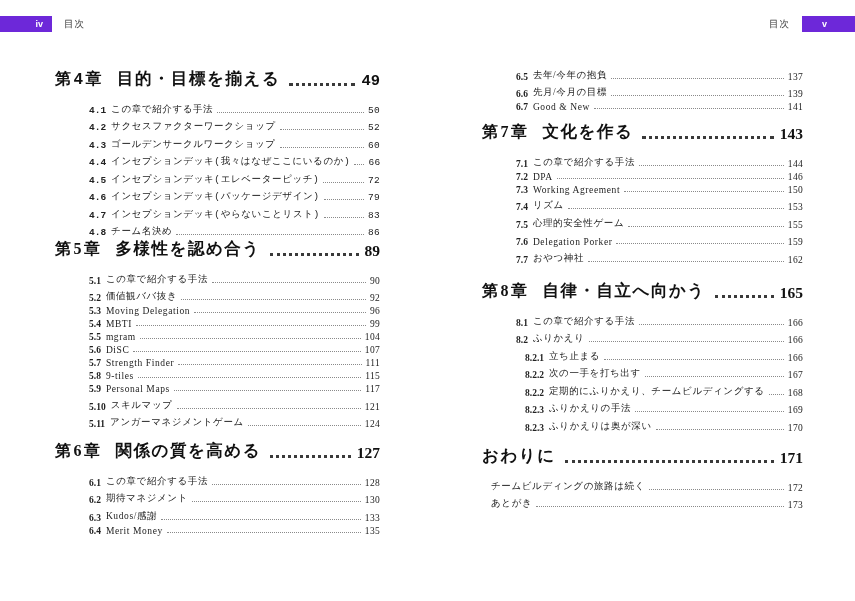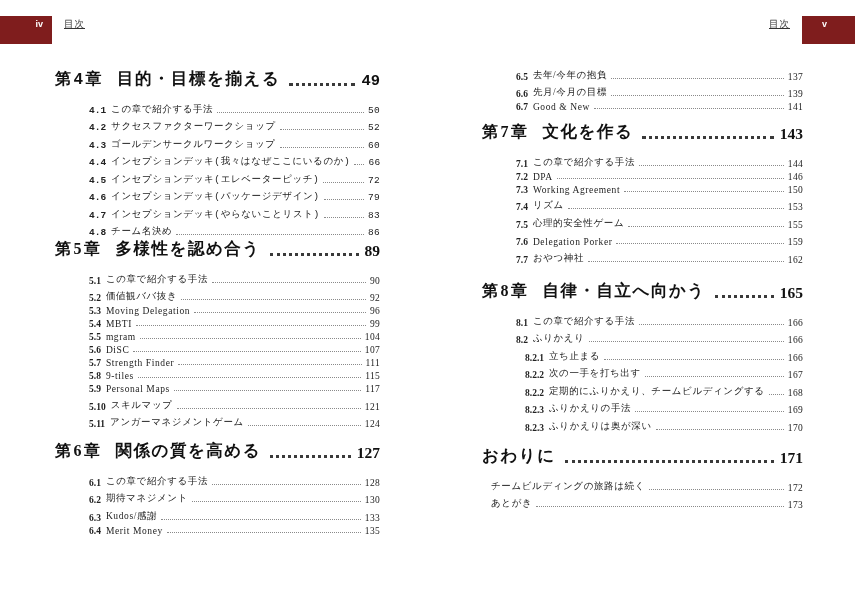--- a/index.html
+++ b/index.html
@@ -4,31 +4,31 @@
 <style>
   html,body{margin:0;padding:0;}
   body{
     width:855px;height:601px;position:relative;overflow:hidden;
     background:#ffffff;
     font-family:"Liberation Serif","DejaVu Serif",serif;
     color:#1f1f1f;
   }
   
   .folio{
-    position:absolute;top:16px;height:28px;box-sizing:border-box;
-    background:#7f1d1d;color:#fff;
+    position:absolute;top:16px;height:16px;box-sizing:border-box;
+    background:#6d28d9;color:#fff;
     font-family:"Liberation Sans","DejaVu Sans",sans-serif;
     font-size:9px;font-weight:bold;line-height:16px;
   }
   #folio-left{left:0;width:52px;text-align:right;padding-right:9px;}
   #folio-right{left:802px;width:53px;text-align:left;padding-left:20px;}
   .runhead{
     position:absolute;top:16px;height:16px;line-height:16px;
     font-family:"Liberation Sans","DejaVu Sans",sans-serif;
-    font-size:9.5px;color:#333;letter-spacing:1px;text-decoration:underline;
+    font-size:9.5px;color:#333;letter-spacing:1px;
   }
   #runhead-left{left:64px;}
   #runhead-right{left:769px;}
 
   
   .section{position:absolute;box-sizing:border-box;}
   .sec-left{left:55px;width:325px;}
   .sec-right{left:482px;width:321px;}
   #sec-l4{top:68px;font-family:Liberation Mono, monospace;}
   #sec-l5{top:238px;}

